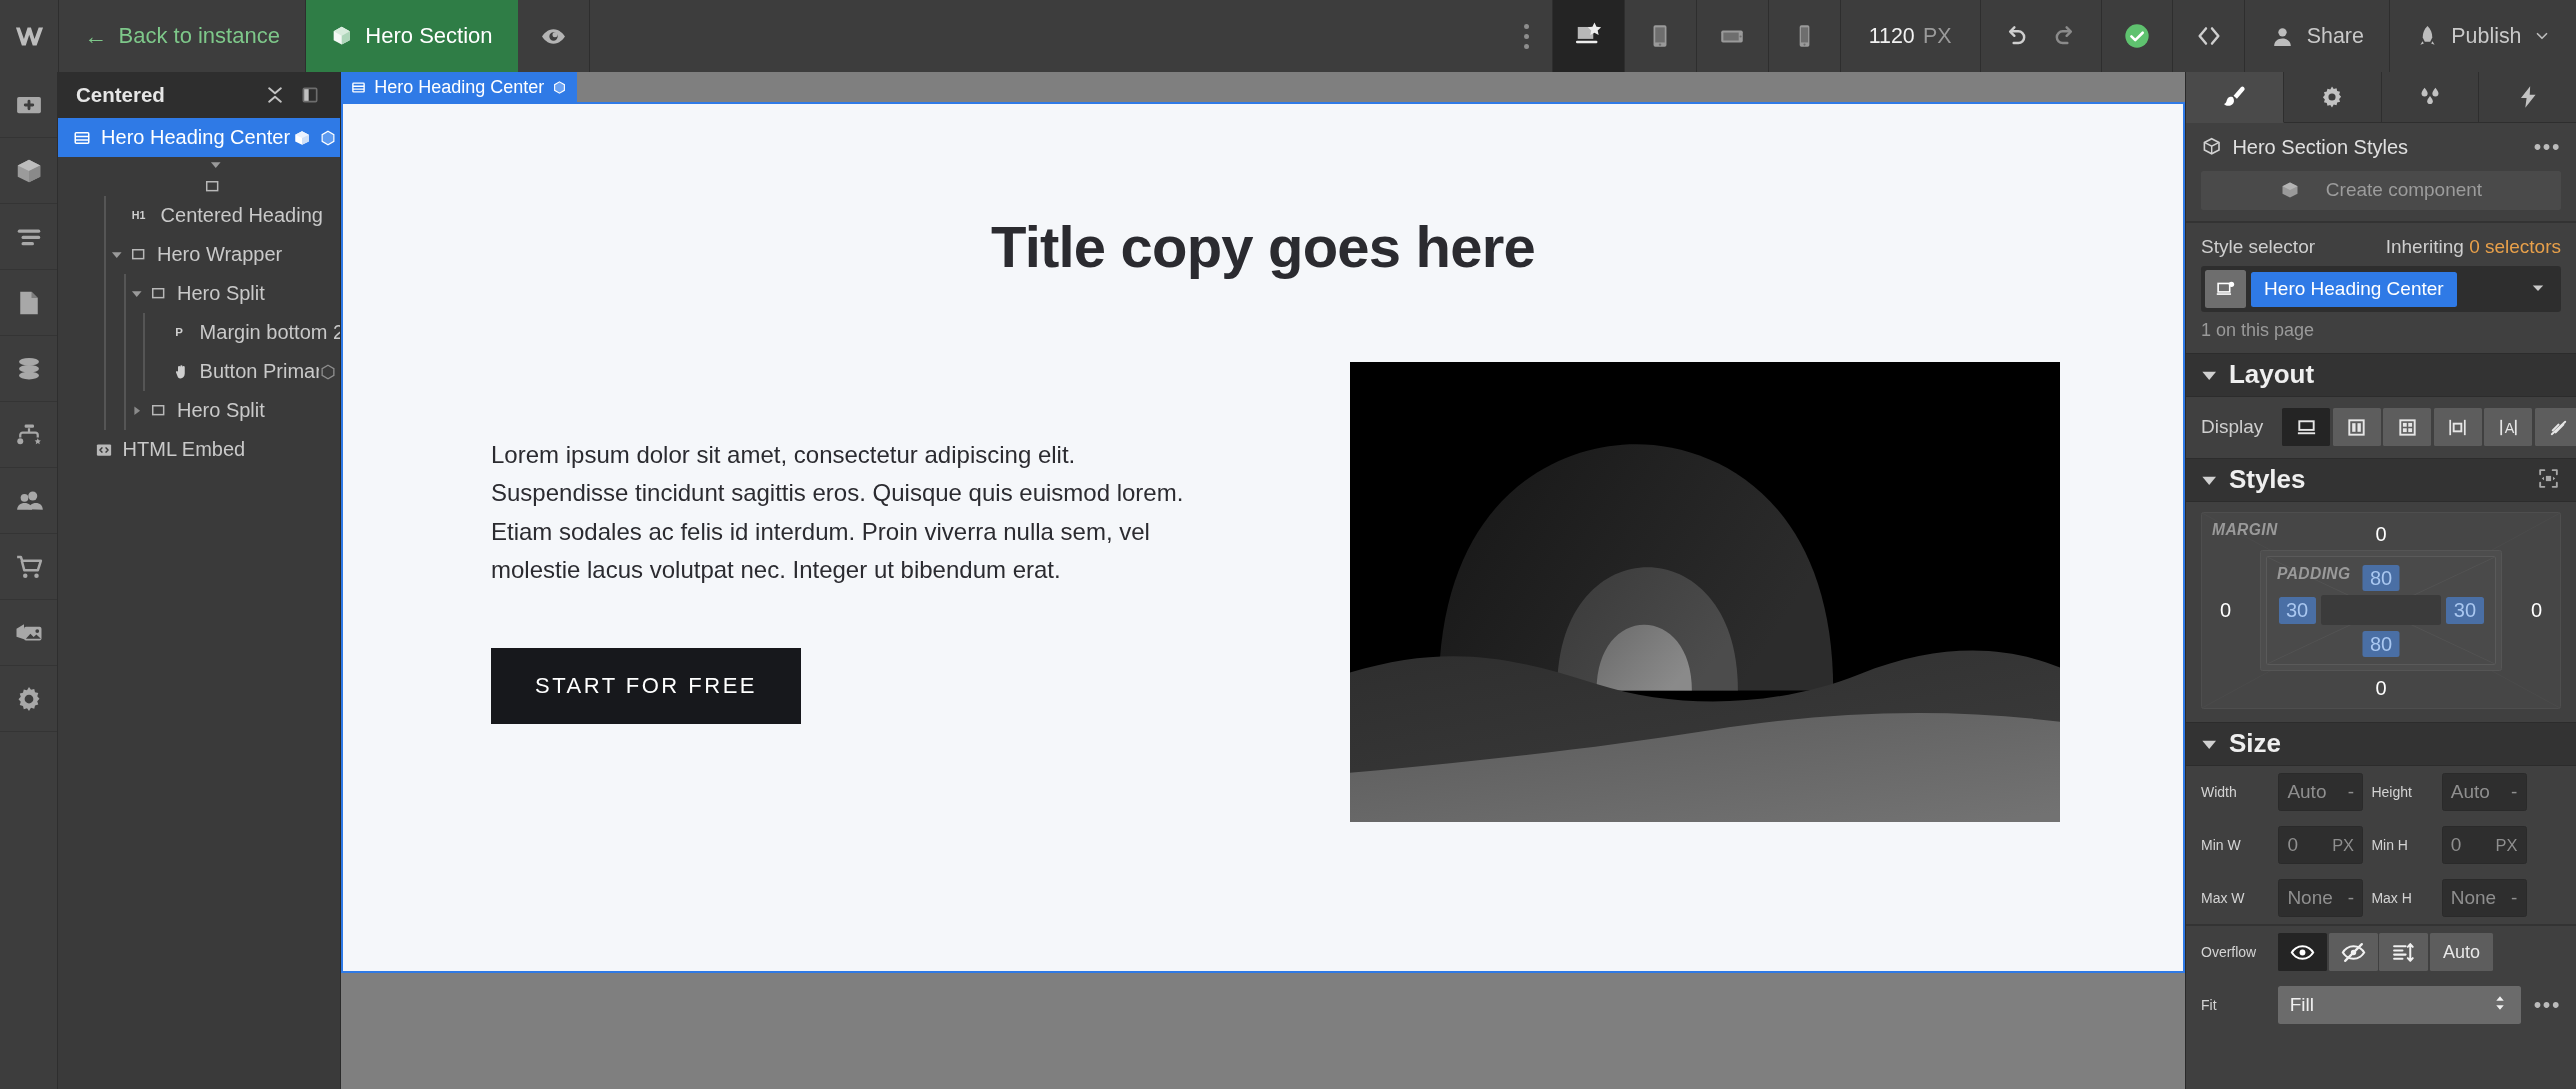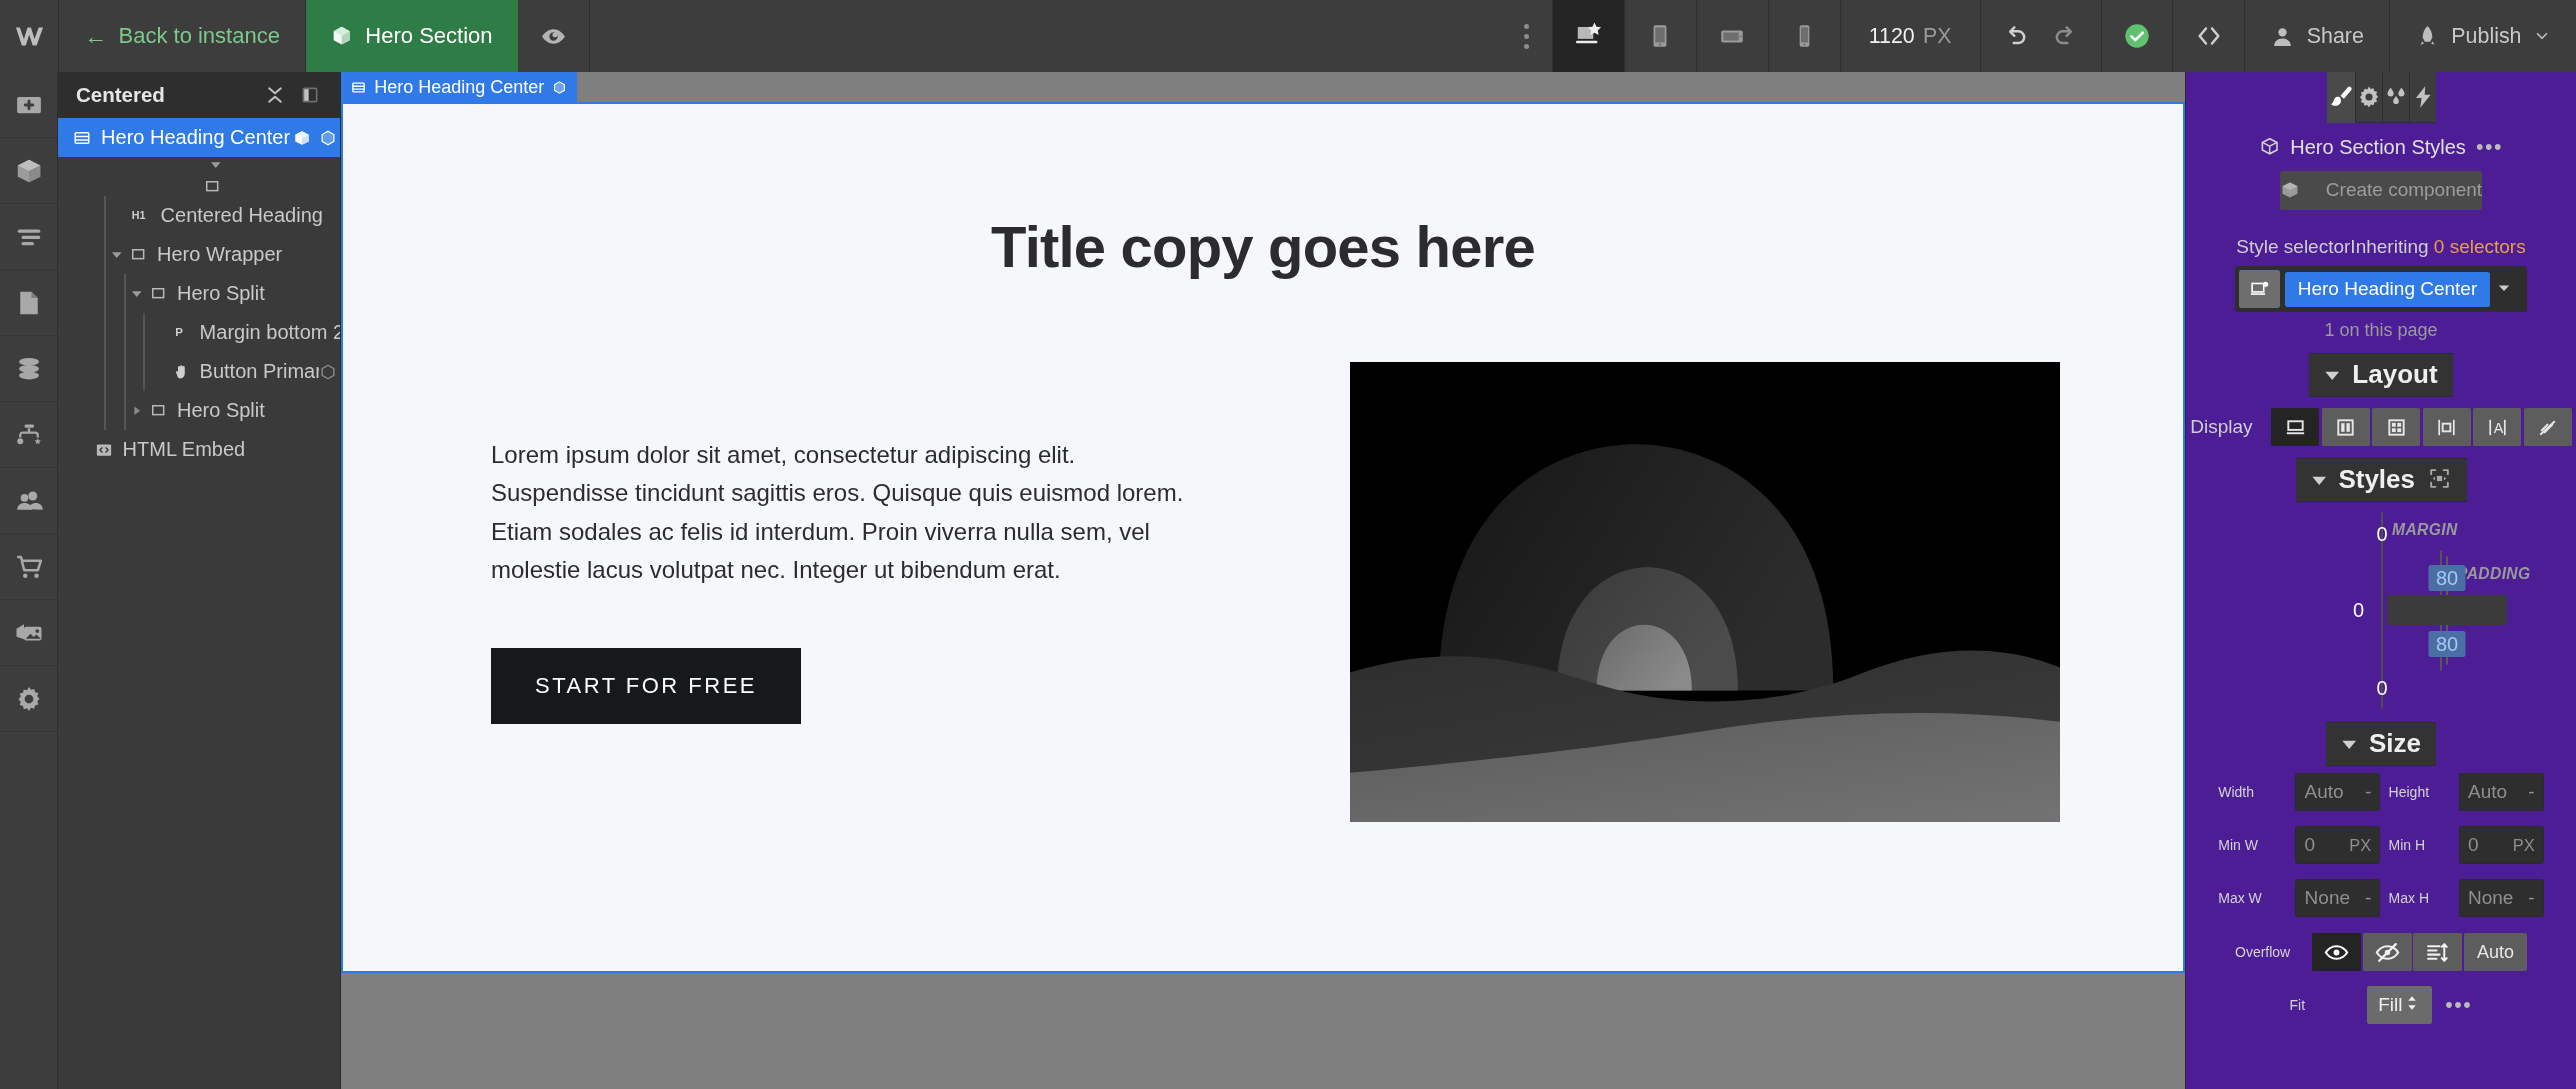--- a/index.html
+++ b/index.html
@@ -134,24 +134,23 @@
     font-size: 22px; letter-spacing: 2.5px; padding: 25px 44px;
   }
   .hero-col-right { flex: 1; display: flex; justify-content: flex-end; padding-right: 74px; }
   .hero-img {
     width: 710px; height: 460px; background: #000; position: relative; overflow: hidden;
   }
   .hero-img svg { display: block; width: 100%; height: 100%; }
 
   
   .rightpanel {
-    width: 391px; flex: 0 0 391px; background: #4c1d95;
+    width: 391px; flex: 0 0 391px; background: #404040;
     display: flex; flex-direction: column; border-left: 1.6px solid #2a2a2a;
     overflow: hidden;
-    align-items: center;
   }
   .rp-tabs { display: flex; height: 51px; background: #3d3d3d; }
   .rp-tab {
     flex: 1; display: flex; align-items: center; justify-content: center;
     border-right: 1.6px solid #2e2e2e; border-bottom: 1.6px solid #2e2e2e;
   }
   .rp-tab:last-child { border-right: none; }
   .rp-tab.active { background: #4a4a4a; border-bottom-color: transparent; }
   .rp-secthead {
     display: flex; align-items: center; gap: 10px; padding: 11.5px 15px 8.2px 15px;

